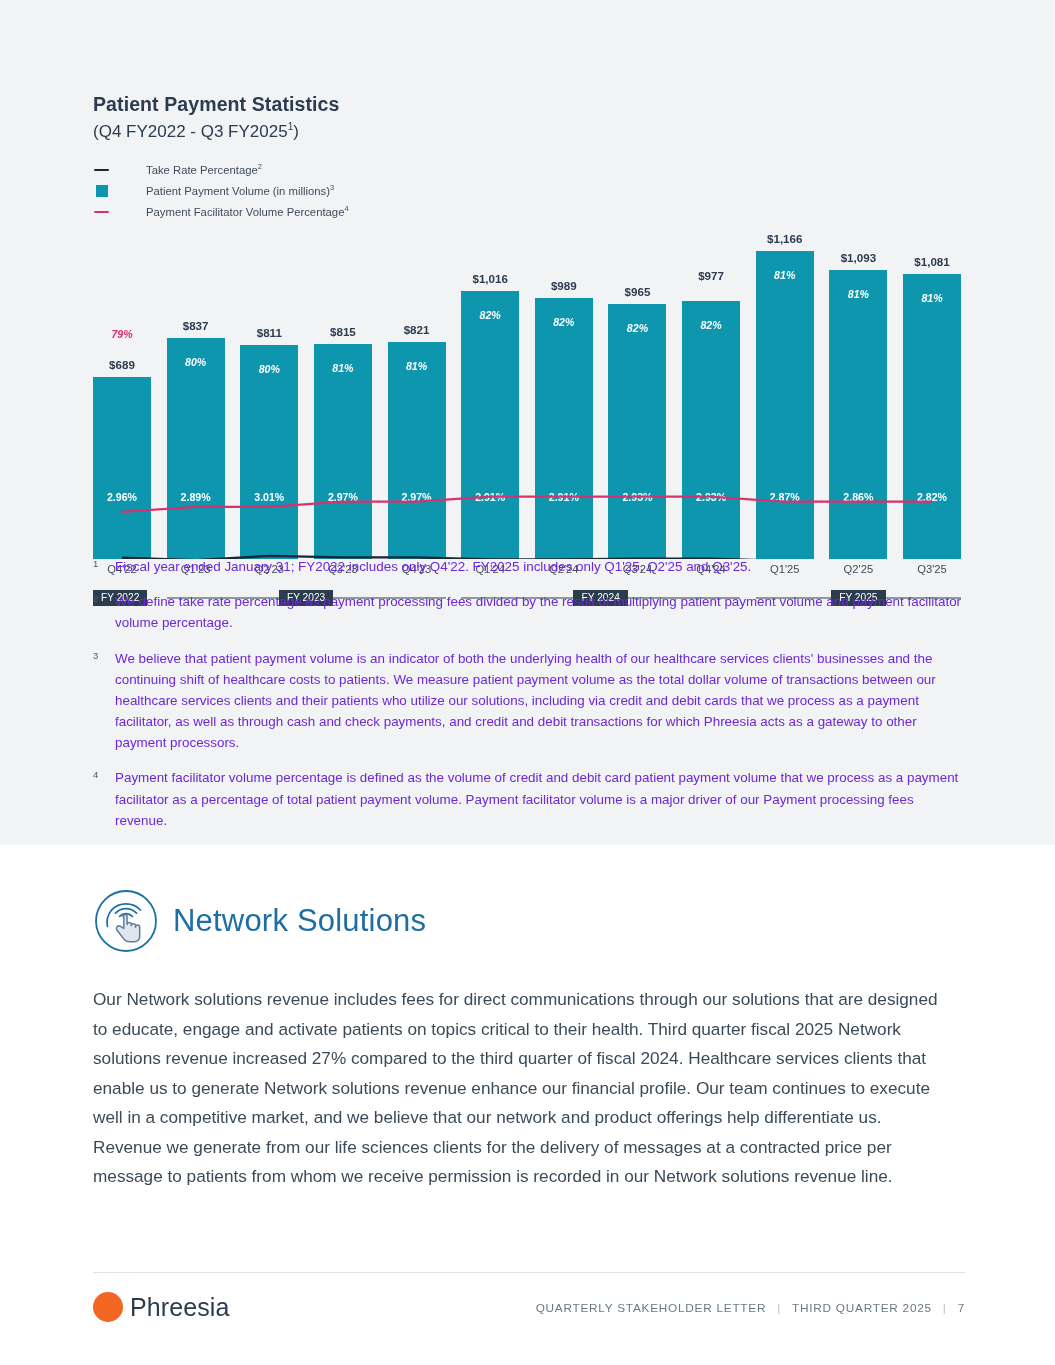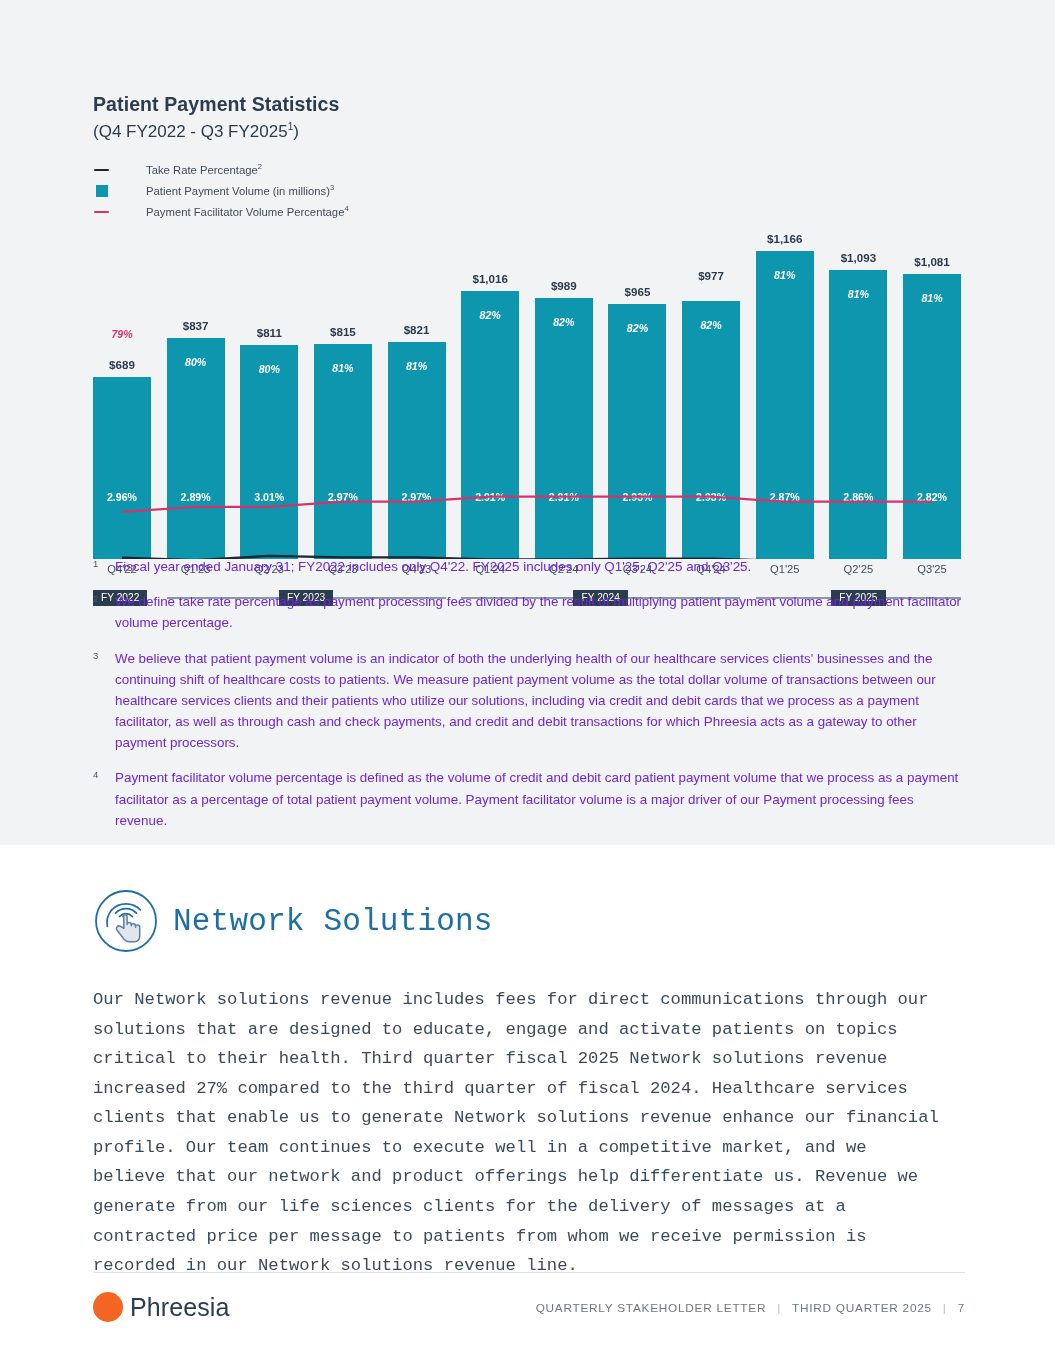--- a/index.html
+++ b/index.html
@@ -89,21 +89,21 @@
   
   .footnotes { position: absolute; left: 93px; top: 556px; width: 875px; }
   .fn { display: flex; margin-bottom: 14px; }
   .fn-num {
     width: 22px; flex: 0 0 22px; font-size: 9.5px; color: #4a5968;
     padding-top: 2px; text-align: left;
   }
   .fn-text { font-size: 13.4px; line-height: 1.58; color: #6d28d9; }
 
   
-  .section { position: absolute; left: 93px; top: 885px; width: 880px; font-family: Liberation Mono, monospace; }
+  .section { position: absolute; left: 93px; top: 885px; width: 880px; }
   .section-head { display: flex; align-items: center; }
   .section-icon { width: 72px; height: 72px; flex: 0 0 72px; margin-left: -3px; }
   .section-title {
     font-size: 31px; color: #1c6ea4; font-weight: normal;
     margin-left: 11px; letter-spacing: .2px;
   }
   .section-body {
     margin-top: 28px; font-size: 17.2px; line-height: 1.72; color: #3b4a59;
     width: 855px;
   }

